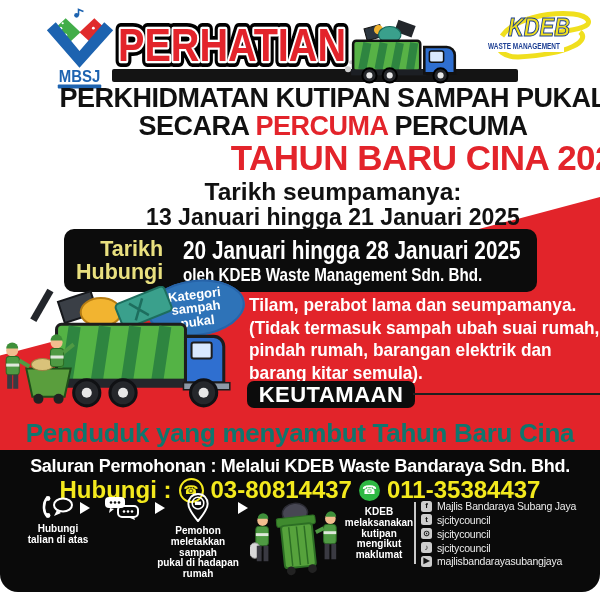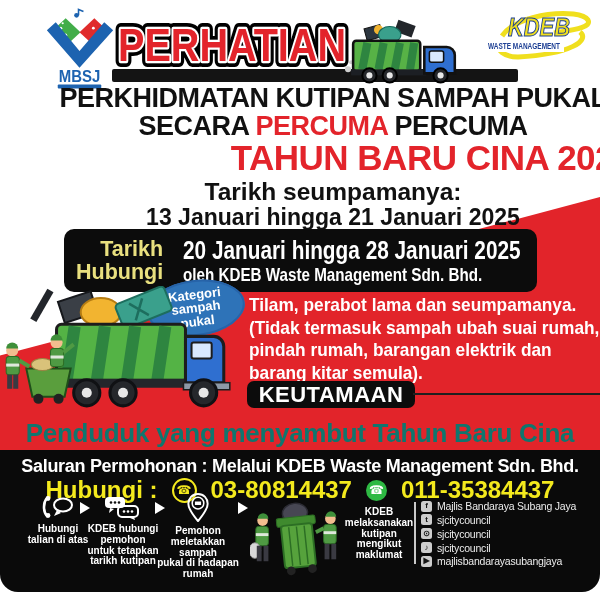--- a/index.html
+++ b/index.html
@@ -50,21 +50,21 @@
              border-radius:7px;color:#fff;font-weight:bold;font-size:22px;letter-spacing:0.5px;
              display:flex;align-items:center;justify-content:center;}
   .keutamaan-line{position:absolute;left:413px;top:393px;width:187px;height:2px;background:#1f1f1f;}
   .priority-text{position:absolute;left:0;top:418px;width:600px;text-align:center;color:#0f766e;
                  font-weight:bold;font-size:26px;letter-spacing:-0.3px;}
   
   .footer{position:absolute;left:0;top:450px;width:600px;height:142px;background:#0a0a0a;color:#fff;}
   .channel{position:absolute;left:0;top:6px;width:600px;text-align:center;font-weight:bold;
            font-size:18px;letter-spacing:-0.3px;}
   .contact{position:absolute;left:0;top:26px;width:600px;display:flex;align-items:center;
-           justify-content:center;gap:14px;}
+           justify-content:center;gap:7px;}
   .hubungi,.phone{color:#f3e91d;font-weight:bold;font-size:24px;}
   .wa{width:21px;height:21px;border-radius:50%;display:inline-flex;align-items:center;
       justify-content:center;font-size:12px;line-height:1;}
   .wa-outline{border:2px solid #f3e91d;color:#f3e91d;}
   .wa-green{background:#2eb943;color:#fff;}
   .s-icon{position:absolute;}
   .icon-phone{left:40px;top:46px;width:34px;height:22px;}
   .icon-chat{left:104px;top:46px;width:36px;height:24px;}
   .icon-pin{left:187px;top:43px;width:22px;height:29px;}
   .s-label{position:absolute;color:#fff;font-weight:bold;font-size:10px;line-height:10.8px;
@@ -214,21 +214,21 @@
   <div class="cat-desc">Tilam, perabot lama dan seumpamanya.
 (Tidak termasuk sampah ubah suai rumah,
 pindah rumah, barangan elektrik dan
 barang kitar semula).</div>
 
   <div class="keutamaan">KEUTAMAAN</div>
   <div class="keutamaan-line"></div>
   <div class="priority-text">Penduduk yang menyambut Tahun Baru Cina</div>
 
   <div class="footer">
-    <div class="channel">Saluran Permohonan : Melalui KDEB Waste Management Sdn. Bhd.</div>
+    <div class="channel">Saluran Permohonan : Melalui KDEB Waste Bandaraya Sdn. Bhd.</div>
     <div class="contact">
       <span class="hubungi">Hubungi :</span>
       <span class="wa wa-outline">☎</span>
       <span class="phone">03-80814437</span>
       <span class="wa wa-green">☎</span>
       <span class="phone">011-35384437</span>
     </div>
 
     <svg class="s-icon icon-phone" viewBox="0 0 34 22">
       <path d="M7 2 C3 6.5 3 15.5 7 20" stroke="#fff" stroke-width="2.6" fill="none" stroke-linecap="round"></path>
@@ -246,24 +246,20 @@
       <circle cx="7" cy="6.5" r="1.3" fill="#111"></circle>
         <circle cx="11" cy="6.5" r="1.3" fill="#111"></circle>
         <circle cx="15" cy="6.5" r="1.3" fill="#111"></circle>
       <path d="M6 12 l-1 5 l5 -4" fill="#fff"></path>
       <rect x="14" y="10" width="20" height="11" rx="4" fill="none" stroke="#fff" stroke-width="2"></rect>
       <circle cx="20" cy="15.5" r="1.3" fill="#fff"></circle>
         <circle cx="24" cy="15.5" r="1.3" fill="#fff"></circle>
         <circle cx="28" cy="15.5" r="1.3" fill="#fff"></circle>
       <path d="M30 21 l1 3 l-5 -2" fill="#fff"></path>
     </svg>
-    <div class="s-label sl2">KDEB hubungi
-pemohon
-untuk tetapkan
-tarikh kutipan</div>
     <div class="arrow a2"></div>
 
     <svg class="s-icon icon-pin" viewBox="0 0 22 30">
       <path d="M11 1 C5 1 1 5.5 1 11 C1 17 11 29 11 29 C11 29 21 17 21 11 C21 5.5 17 1 11 1 Z" stroke="#fff" stroke-width="2" fill="none"></path>
       <circle cx="11" cy="10.5" r="6" stroke="#fff" stroke-width="1.6" fill="none"></circle>
       <rect x="7.8" y="8.8" width="6.4" height="3.6" fill="#fff"></rect>
     </svg>
     <div class="s-label sl3">Pemohon
 meletakkan
 sampah

